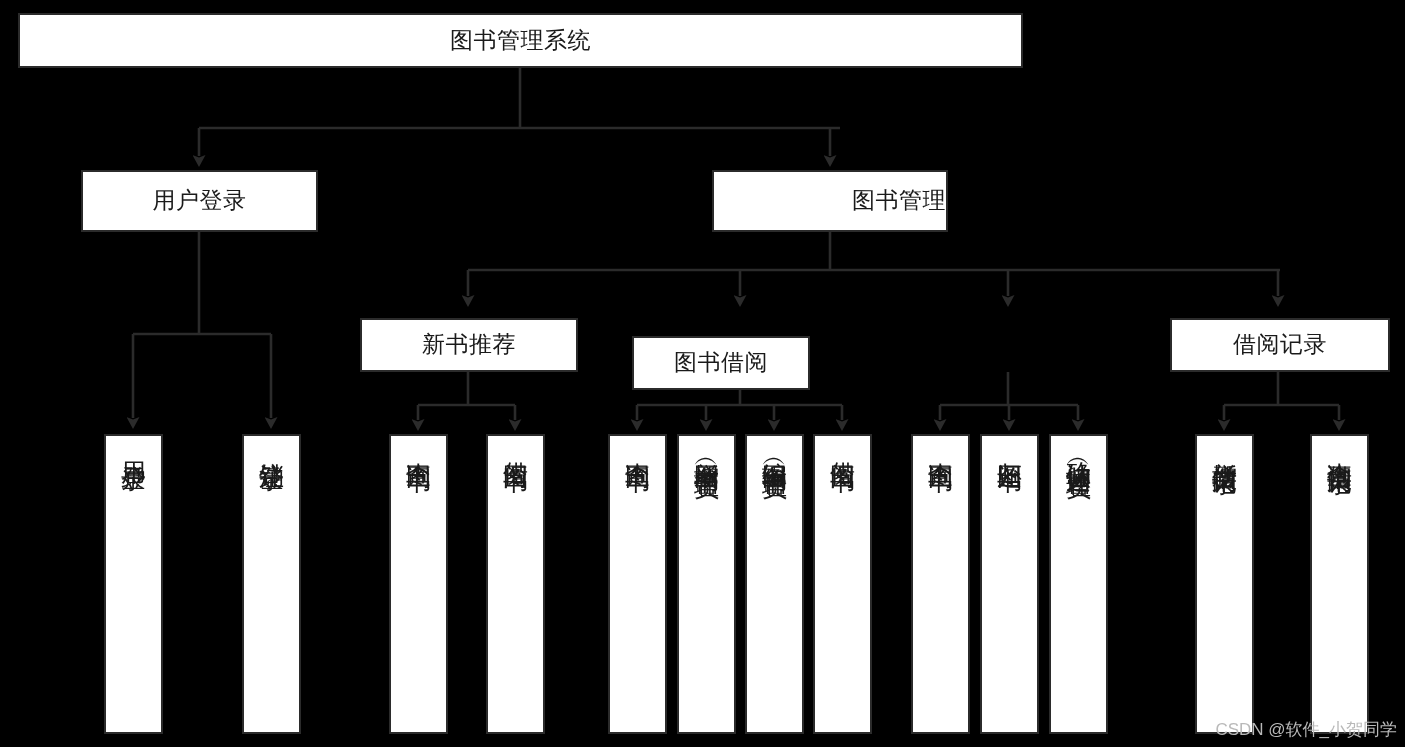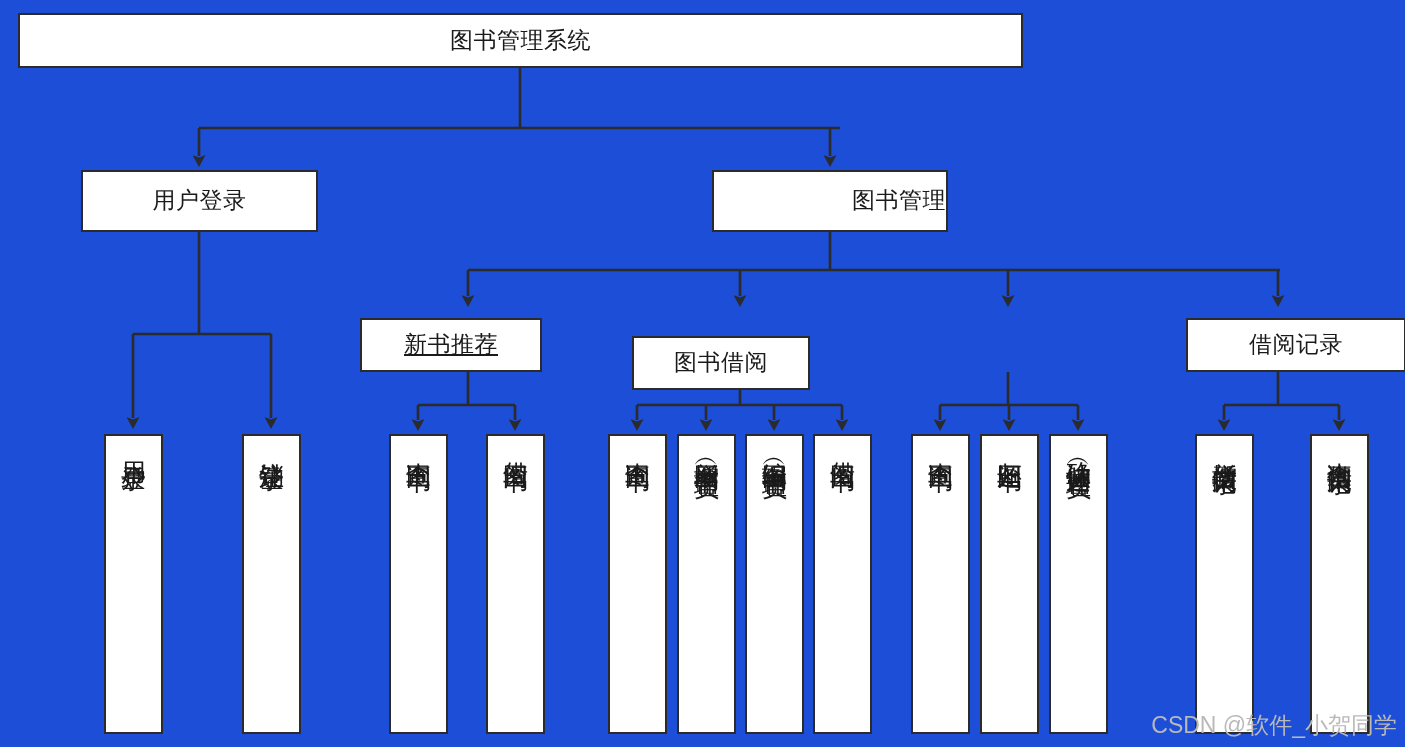--- a/index.html
+++ b/index.html
@@ -7,21 +7,21 @@
     padding: 0;
     background: #ffffff;
   }
   body {
     font-family: "Liberation Sans", "DejaVu Sans", sans-serif;
   }
   #canvas {
     position: relative;
     width: 1405px;
     height: 747px;
-    background: #1d4ed8;
+    background: #000000;
     overflow: hidden;
   }
   #wires {
     position: absolute;
     left: 0;
     top: 0;
     width: 1405px;
     height: 747px;
     pointer-events: none;
   }
@@ -55,21 +55,21 @@
     writing-mode: vertical-rl;
     text-orientation: upright;
     font-size: 25px;
     letter-spacing: 2px;
     line-height: 1;
   }
   #watermark {
     position: absolute;
     right: 8px;
     bottom: 6px;
-    font-size: 23px;
+    font-size: 17px;
     color: #b9b9b9;
     z-index: 5;
     white-space: nowrap;
   }
 </style>
 </head>
 <body>
 
 <div id="canvas">
 
@@ -127,27 +127,27 @@
     <span class="label">图书管理系统</span>
   </div>
 
   <div class="node horiz" style="left:81px; top:170px; width:237px; height:62px;">
     <span class="label">用户登录</span>
   </div>
   <div class="node horiz" style="left:712px; top:170px; width:236px; height:62px;justify-content:flex-end;">
     <span class="label">图书管理</span>
   </div>
 
-  <div class="node horiz" style="left:360px; top:318px; width:182px; height:54px;text-decoration:underline;">
+  <div class="node horiz" style="left:360px; top:318px; width:218px; height:54px;">
     <span class="label">新书推荐</span>
   </div>
   <div class="node horiz" style="left:632px; top:336px; width:178px; height:54px;">
     <span class="label">图书借阅</span>
   </div>
-  <div class="node horiz" style="left:1170px; top:318px; width:220px; height:54px;margin-left:16px;">
+  <div class="node horiz" style="left:1170px; top:318px; width:220px; height:54px;">
     <span class="label">借阅记录</span>
   </div>
 
   <div class="node vert" style="left:104px; top:434px; width:59px; height:300px;">
     <span class="label">用户登录</span>
   </div>
   <div class="node vert" style="left:242px; top:434px; width:59px; height:300px;">
     <span class="label">注销登录</span>
   </div>
 

